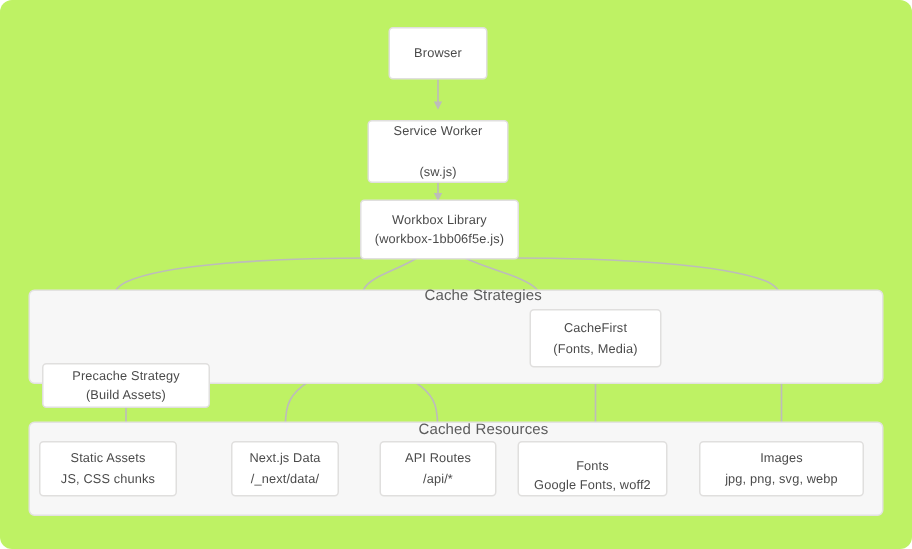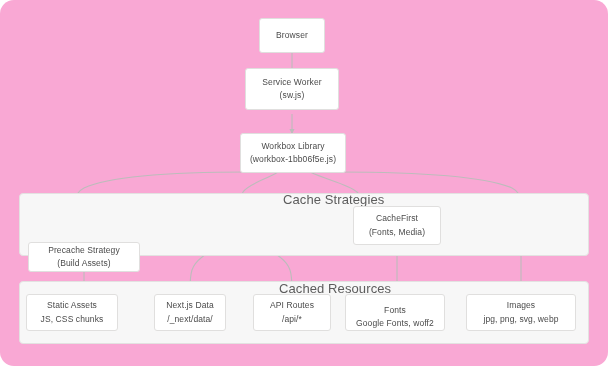--- a/index.html
+++ b/index.html
@@ -10,42 +10,42 @@
   body {
     width: 608px;
     height: 366px;
     overflow: hidden;
     font-family: "Liberation Sans", sans-serif;
   }
   #canvas {
     position: relative;
     width: 608px;
     height: 366px;
-    background: #f9a8d4;
-    border-radius: 14px;
+    background: #bef264;
+    border-radius: 8px;
     overflow: hidden;
   }
   #edges {
     position: absolute;
     left: 0;
     top: 0;
     width: 608px;
     height: 366px;
     pointer-events: none;
   }
   .group {
     position: absolute;
     background: #f7f7f7;
     border: 1px solid #e3e2e1;
     border-radius: 4px;
     box-sizing: border-box;
   }
   .group-label {
     position: absolute;
-    font-size: 13px;
+    font-size: 10px;
     color: #5c5c5c;
     letter-spacing: 0.1px;
     white-space: nowrap;
   }
   .node {
     position: absolute;
     background: #ffffff;
     border: 1px solid #e0dfde;
     border-radius: 3px;
     box-sizing: border-box;
@@ -96,21 +96,21 @@
       <path d="M 397 245 L 397 291"></path>
 
       <path d="M 521 245 L 521 291"></path>
     </g>
   </svg>
 
   <div class="node" style="left:259px; top:18px; width:66px; height:35px;">
     <span class="l1">Browser</span>
   </div>
 
-  <div class="node" style="left:245px; top:68px; width:94px; height:42px;">
+  <div class="node" style="left:245px; top:80px; width:94px; height:42px;justify-content:space-between;">
     <span class="l1">Service Worker</span>
     <span class="l2">(sw.js)</span>
   </div>
 
   <div class="node" style="left:240px; top:133px; width:106px; height:40px;text-align:center;">
     <span class="l1">Workbox Library</span>
     <span class="l2">(workbox-1bb06f5e.js)</span>
   </div>
 
   <div class="group" style="left:19px; top:193px; width:570px; height:63px;"></div>

